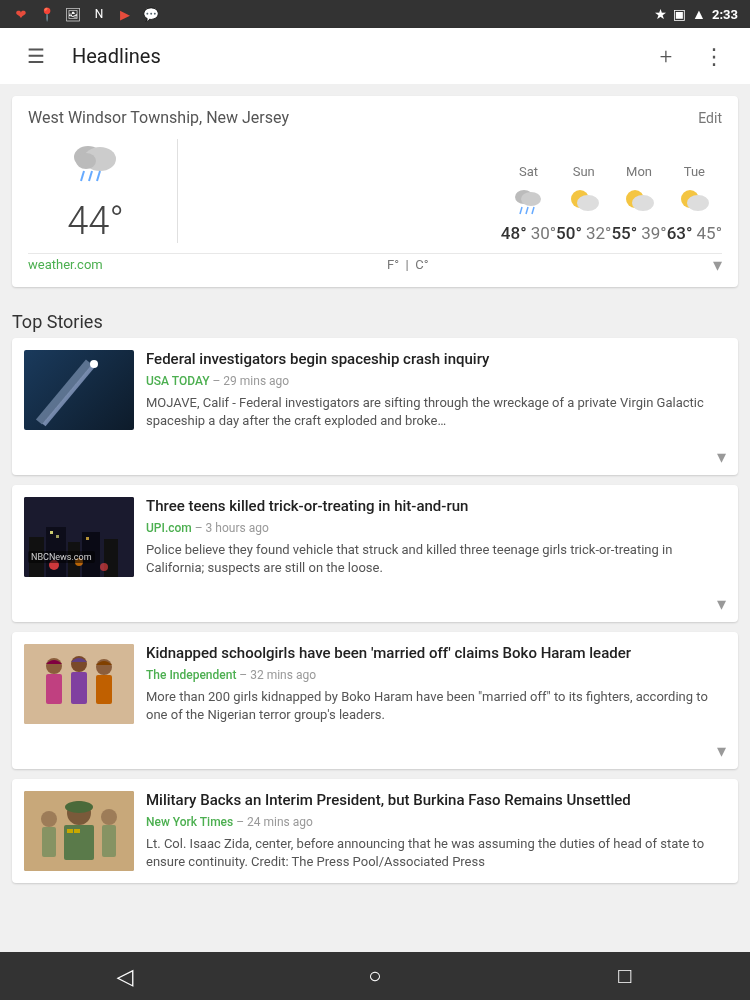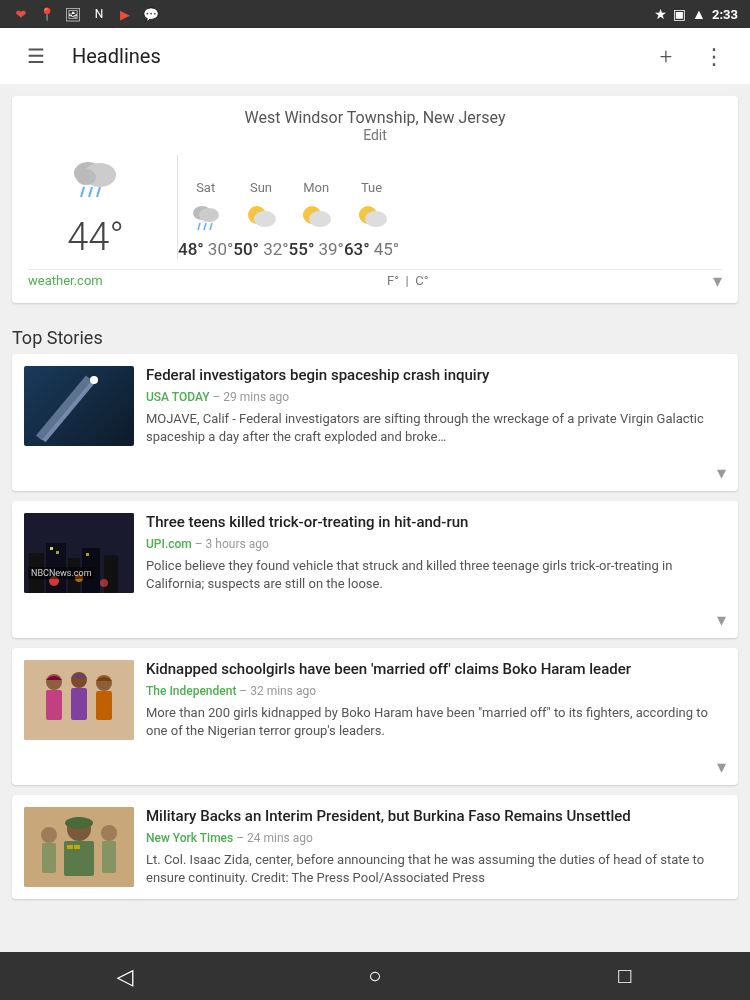--- a/index.html
+++ b/index.html
@@ -35,26 +35,26 @@
     .main-content { height: calc(1000px - 28px - 56px - 48px); overflow-y: auto; background: #f0f0f0; }
 
     
     .weather-card {
       background: white;
       margin: 12px;
       border-radius: 4px;
       box-shadow: 0 1px 2px rgba(0,0,0,0.15);
       padding: 12px 16px;
     }
-    .weather-location-row { display: flex; justify-content: space-between; align-items: center; margin-bottom: 12px; flex-direction: column; }
+    .weather-location-row { display: flex; justify-content: space-between; align-items: center; margin-bottom: 12px; }
     .weather-location { font-size: 16px; color: #555; }
     .weather-edit { font-size: 14px; color: #777; cursor: pointer; }
     .weather-grid { display: flex; align-items: flex-end; }
     .weather-current { width: 150px; display: flex; flex-direction: column; align-items: center; padding-right: 14px; border-right: 1px solid #e0e0e0; }
-    .weather-forecast { display: flex; flex: 1; justify-content: flex-start; }
+    .weather-forecast { display: flex; flex: 1; justify-content: flex-end; }
     .weather-day { display: flex; flex-direction: column; align-items: center; gap: 4px; }
     .weather-day-label { font-size: 13px; color: #777; }
     .weather-day-icon { font-size: 24px; height: 36px; display: flex; align-items: center; }
     .weather-temps { font-size: 17px; color: #333; }
     .weather-temps .high { font-weight: 500; }
     .weather-temps .low { color: #777; margin-left: 4px; }
     .weather-footer { display: flex; justify-content: space-between; align-items: center; margin-top: 10px; padding-top: 0; border-top: 1px solid #e8e8e8; }
     .weather-source { font-size: 13px; color: #4CAF50; }
     .weather-units { font-size: 13px; color: #777; }
     .weather-expand { font-size: 18px; color: #999; cursor: pointer; }

